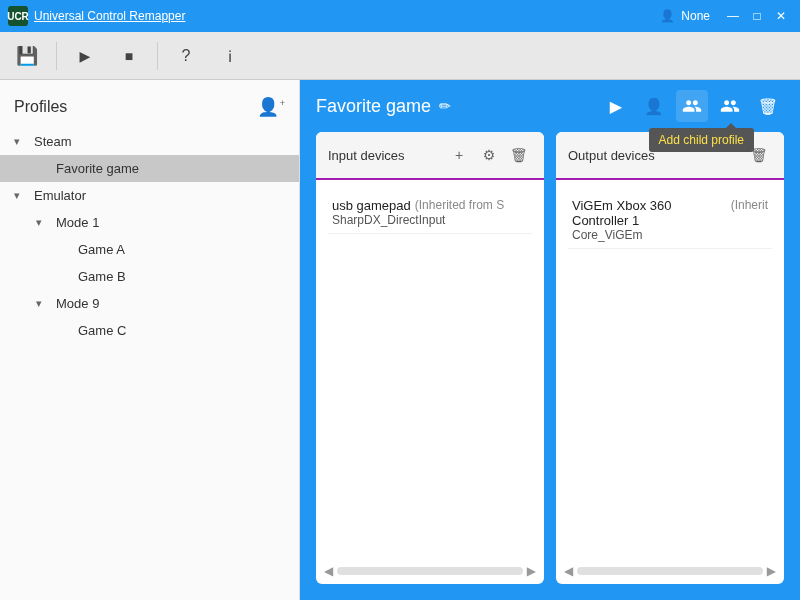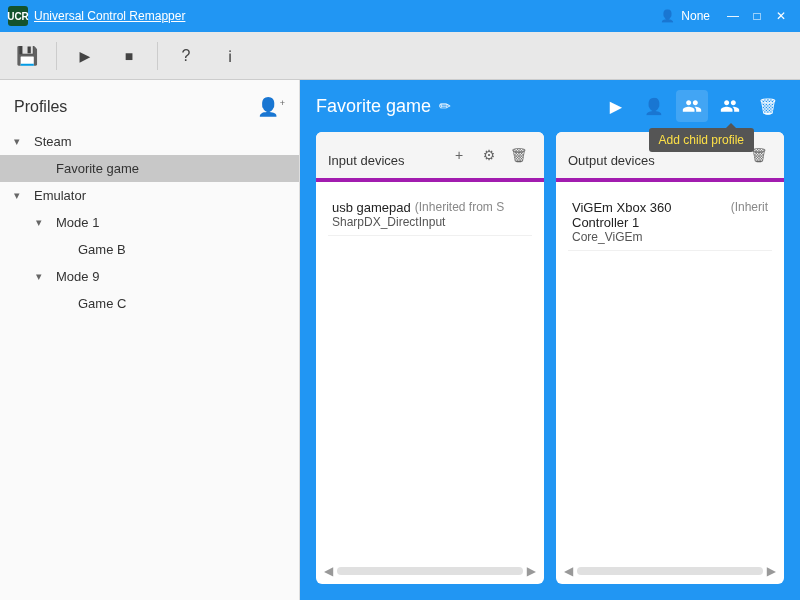--- a/index.html
+++ b/index.html
@@ -136,24 +136,24 @@
     .device-card {
       flex: 1;
       background: white;
       border-radius: 6px;
       display: flex;
       flex-direction: column;
       overflow: hidden;
     }
 
     .card-header {
-      display: flex; align-items: flex-end; justify-content: space-between;
+      display: flex; align-items: center; justify-content: space-between;
       padding: 10px 12px;
       background: #f5f5f5;
-      border-bottom: 4px solid #a21caf;
+      border-bottom: 2px solid #a21caf;
       gap: 20px;
     }
     .card-title { font-size: 13px; font-weight: 500; color: #333; }
     .card-actions { display: flex; gap: 4px; }
     .card-action-btn {
       width: 26px; height: 26px; display: flex; align-items: center; justify-content: center;
       cursor: pointer; border-radius: 3px; color: #666; font-size: 14px;
     }
 
     .card-body { flex: 1; padding: 12px; overflow: hidden; }
@@ -230,20 +230,24 @@
       <span class="expand-icon"></span>
       <span class="item-label">Favorite game</span>
     </div>
     <div class="tree-item level-0">
       <span class="expand-icon">▾</span>
       <span class="item-label">Emulator</span>
     </div>
     <div class="tree-item level-1">
       <span class="expand-icon">▾</span>
       <span class="item-label">Mode 1</span>
+    </div>
+    <div class="tree-item level-2">
+      <span class="expand-icon"></span>
+      <span class="item-label">Game A</span>
     </div>
     <div class="tree-item level-2">
       <span class="expand-icon"></span>
       <span class="item-label">Game B</span>
     </div>
     <div class="tree-item level-1">
       <span class="expand-icon">▾</span>
       <span class="item-label">Mode 9</span>
     </div>
     <div class="tree-item level-2">

